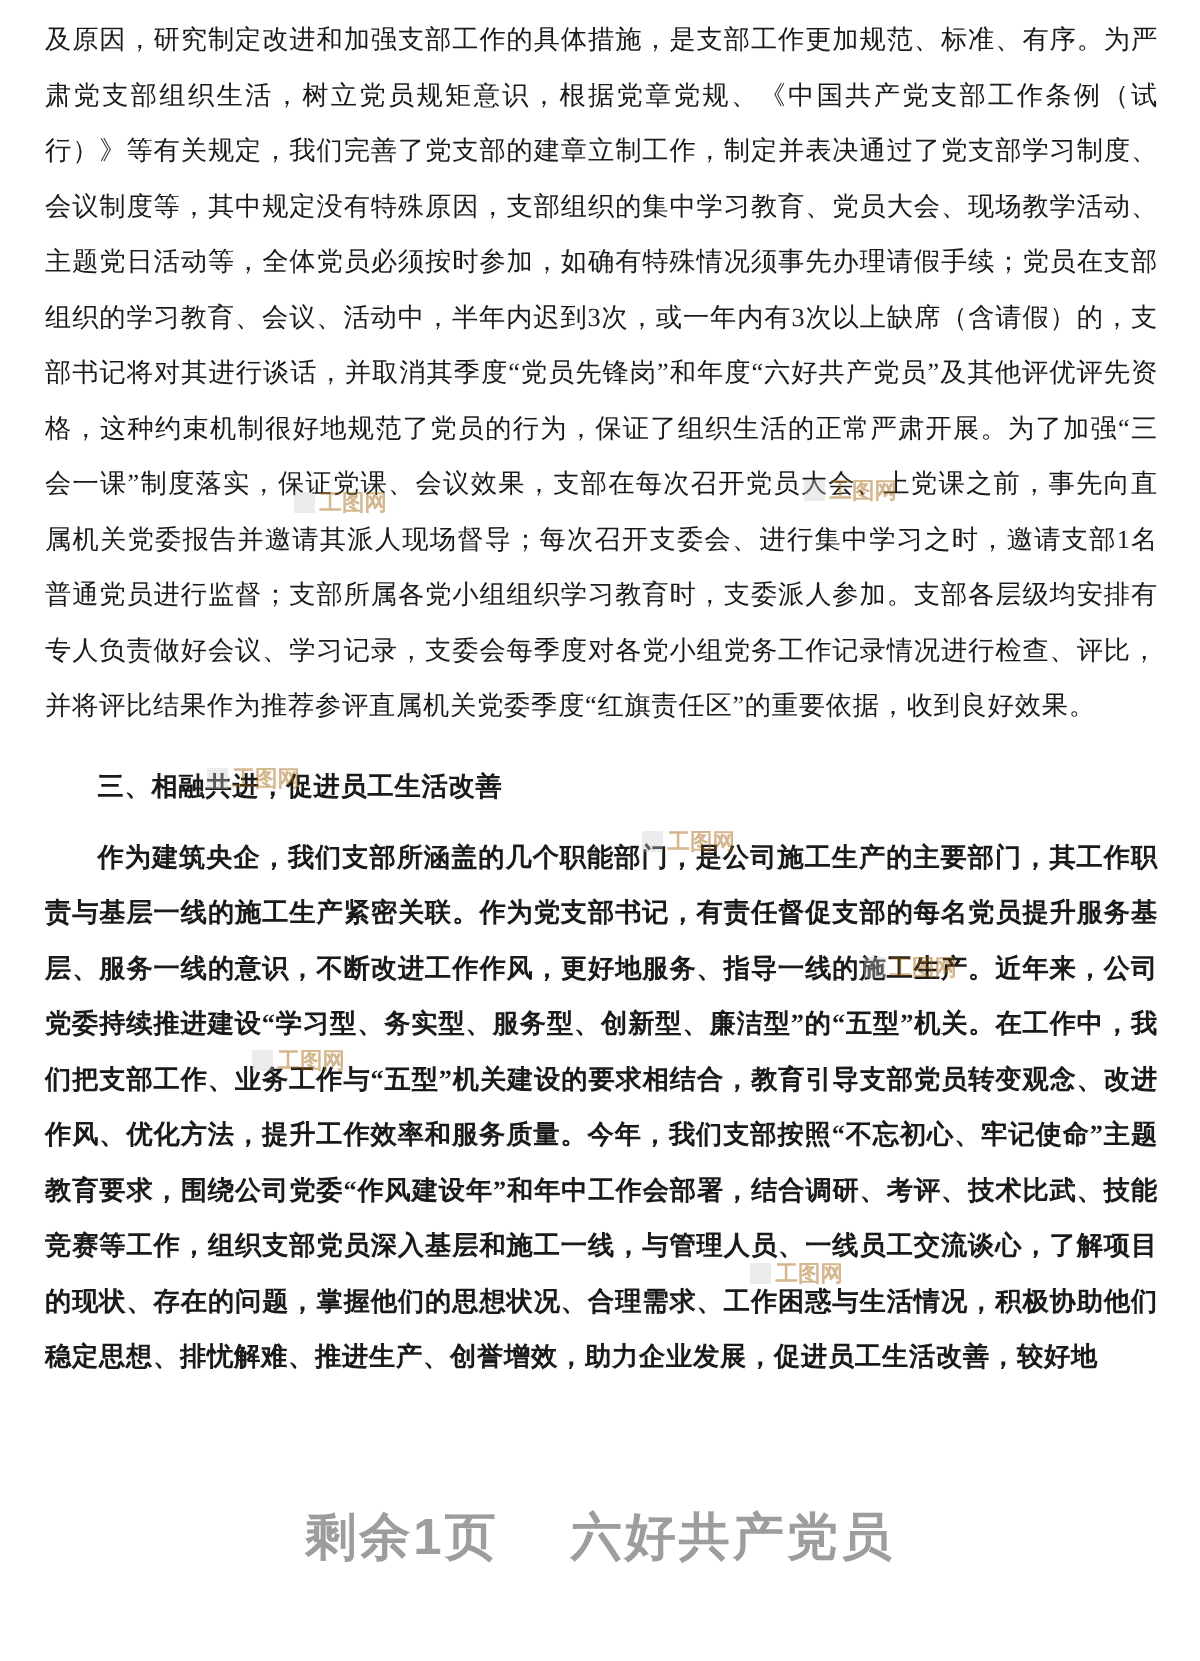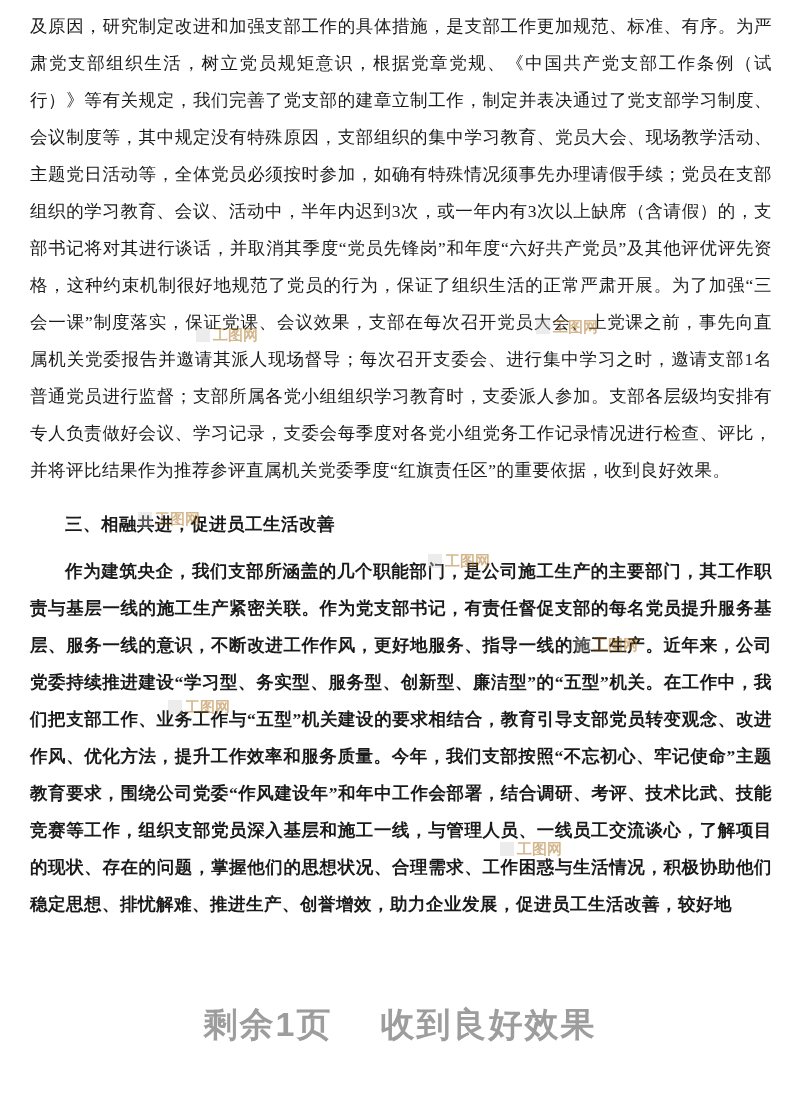--- a/index.html
+++ b/index.html
@@ -101,16 +101,16 @@
 
   <div class="watermark wm1"><span class="wm-box"></span><span>工图网</span></div>
   <div class="watermark wm2"><span class="wm-box"></span><span>工图网</span></div>
   <div class="watermark wm3"><span class="wm-box"></span><span>工图网</span></div>
   <div class="watermark wm4"><span class="wm-box"></span><span>工图网</span></div>
   <div class="watermark wm5"><span class="wm-box"></span><span>工图网</span></div>
   <div class="watermark wm6"><span class="wm-box"></span><span>工图网</span></div>
   <div class="watermark wm7"><span class="wm-box"></span><span>工图网</span></div>
 
   <div class="remaining-notice">
-    <span>剩余1页</span><span class="gap"></span><span>收到良好效果</span>
+    <span>剩余1页</span><span class="gap"></span><span>六好共产党员</span>
   </div>
 
 </div>
 
 </body></html>

